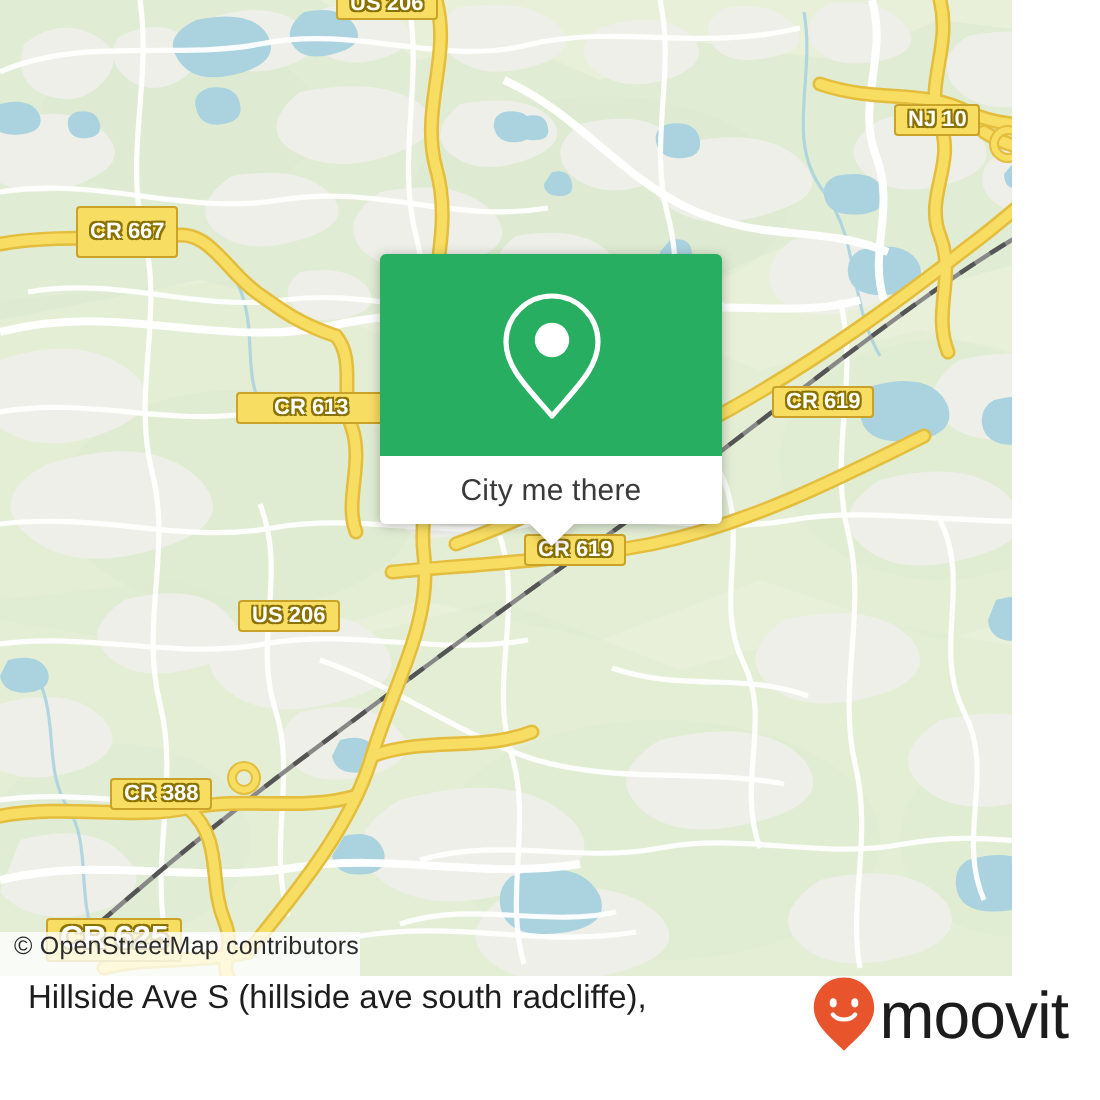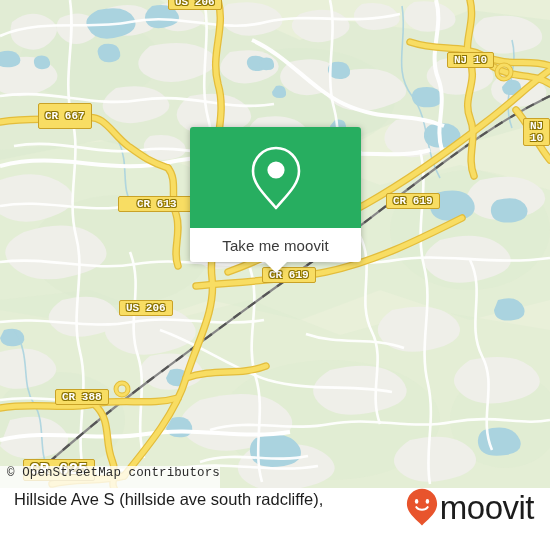--- a/index.html
+++ b/index.html
@@ -20,25 +20,24 @@
     width: 550px;
     height: 550px;
     overflow: hidden;
     background: #ffffff;
   }
 
   
   #map {
     position: absolute;
     left: 0; top: 0;
-    width: 550px;
+    width: 506px;
     height: 488px;
     overflow: hidden;
     background: #e8f0d8;
-    font-family: Liberation Mono, monospace;
   }
   #map svg { display: block; }
 
   
   #attribution {
     position: absolute;
     left: 0;
     top: 466px;
     height: 22px;
     display: flex;
@@ -363,21 +362,21 @@
   </div>
 
   <div id="popup">
     <div id="popup-head">
       <svg width="56" height="66" viewBox="0 0 56 66">
         <path d="M28 3 C15.3 3 5 13.3 5 26 C5 39 16 49 28 63 C40 49 51 39 51 26 C51 13.3 40.7 3 28 3 Z" fill="none" stroke="#ffffff" stroke-width="2.6" stroke-linejoin="round"></path>
         <circle cx="28" cy="25" r="8.6" fill="#ffffff"></circle>
       </svg>
     </div>
     <div id="popup-foot">
-      <span id="popup-foot-label">Take me moovit</span>
+      <span id="popup-foot-label">City me there</span>
       <div id="popup-tail"></div>
     </div>
   </div>
 
   <div id="footer">
     <div id="footer-address">
       <span class="ln">Hillside Ave S (hillside ave south radcliffe),</span>
     </div>
     <div id="brand">
       <svg width="32" height="38" viewBox="0 0 32 38">

